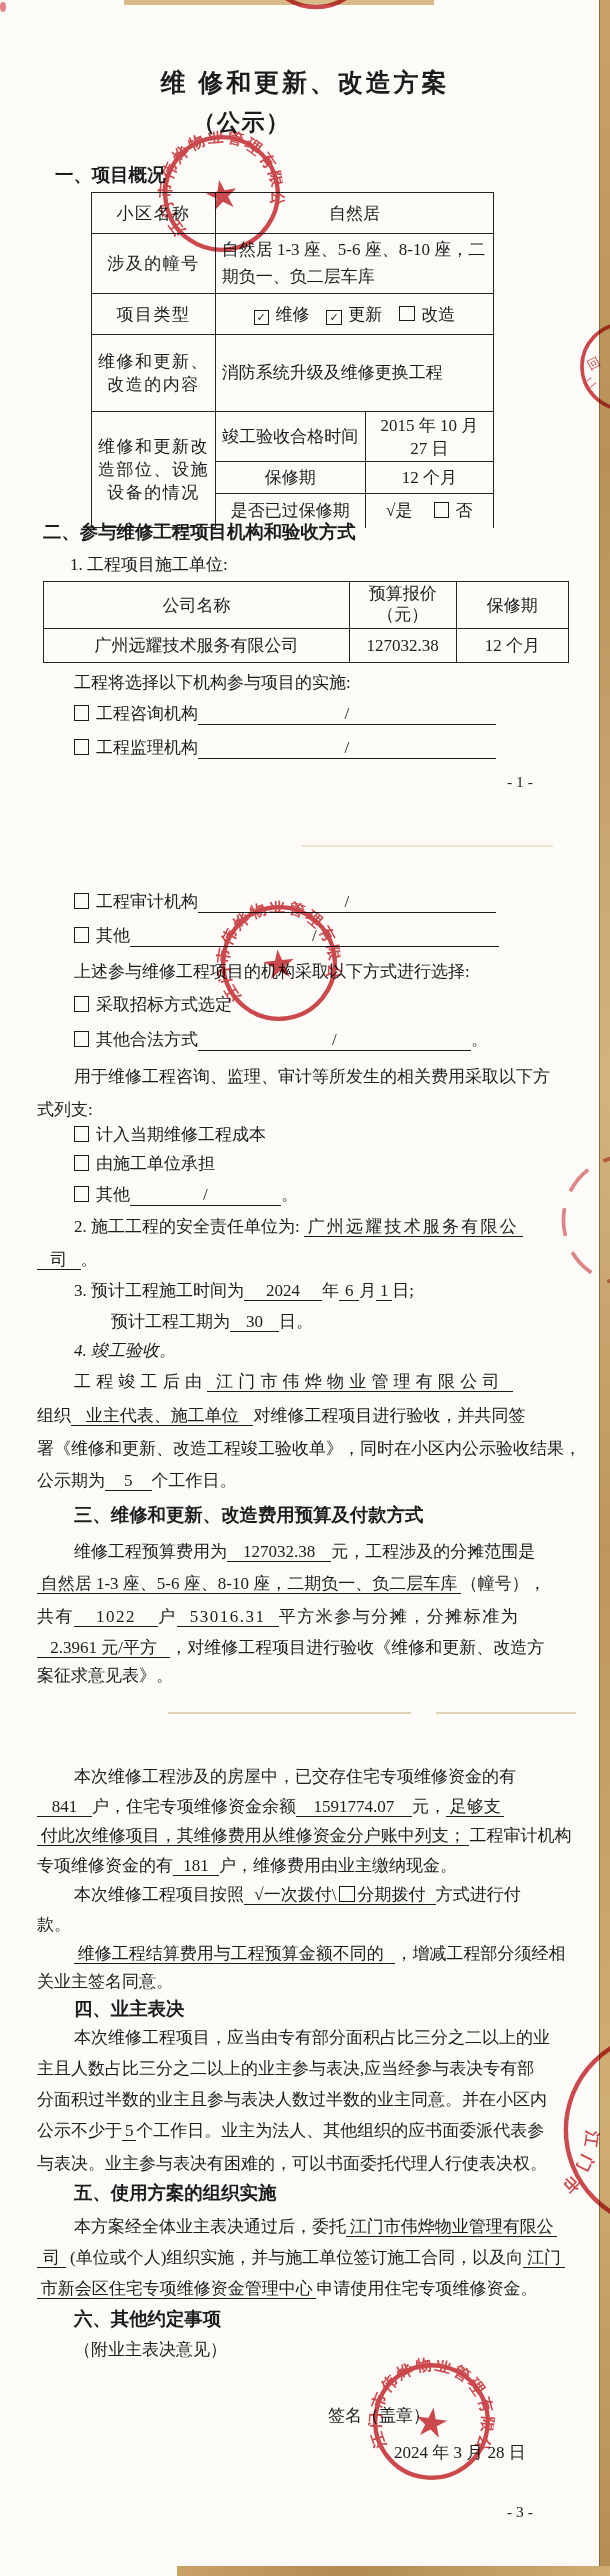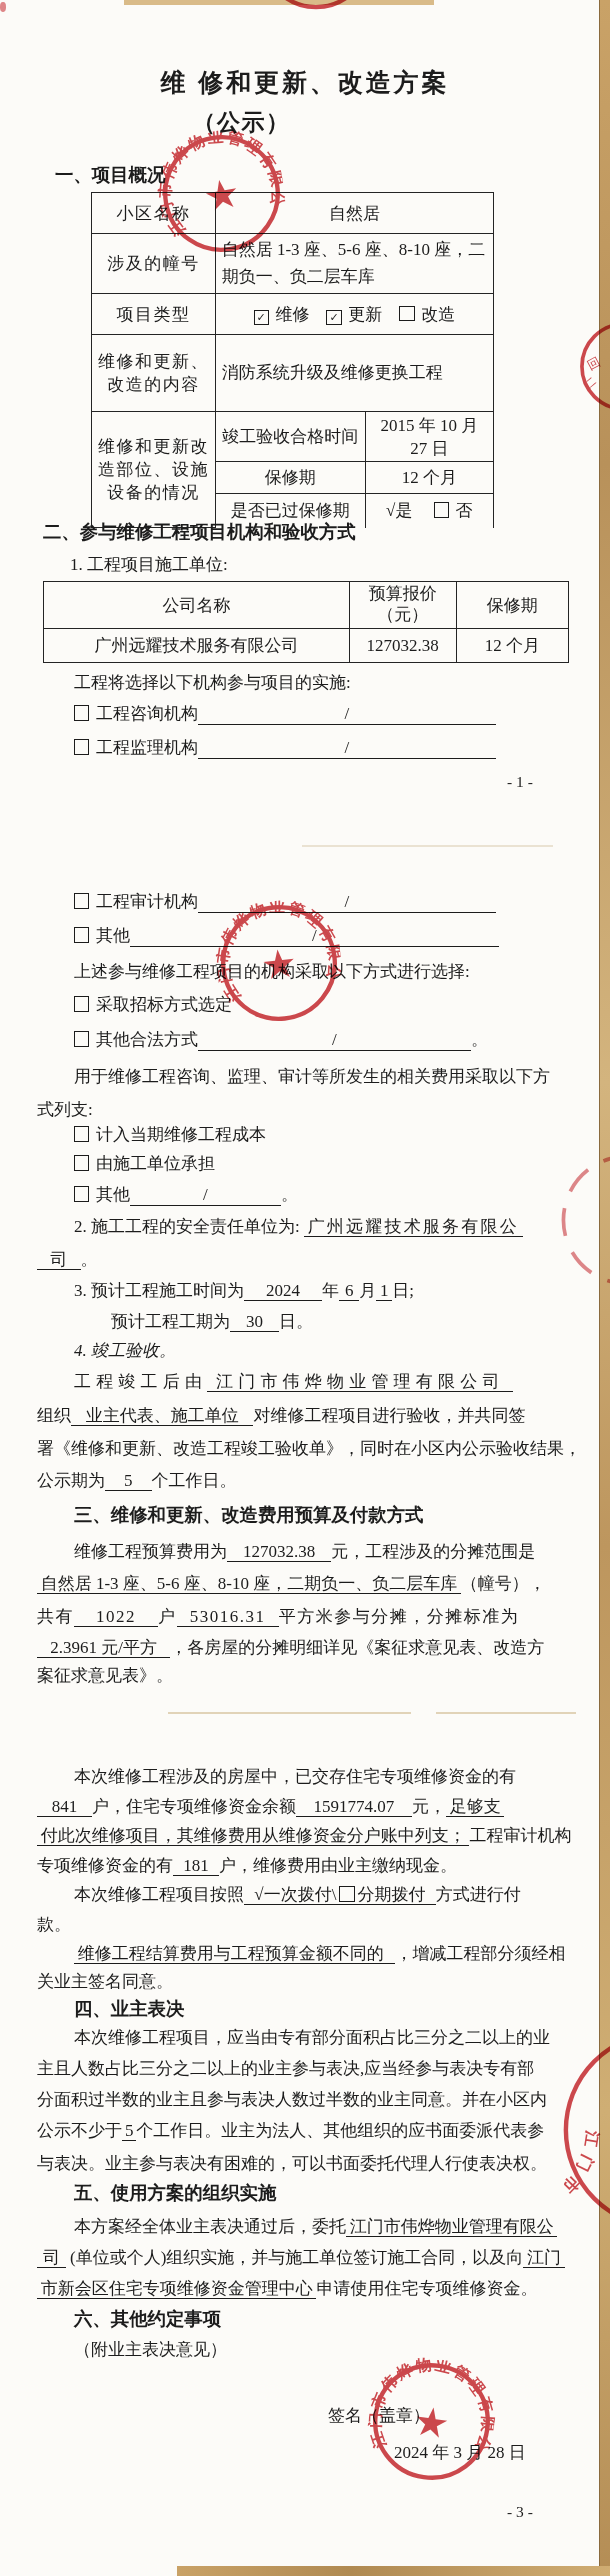--- a/index.html
+++ b/index.html
@@ -186,21 +186,21 @@
   <div class="line" style="top:1541px;left:74px;">
     <span>维修工程预算费用为</span><span class="u" style="padding:0 16px;">127032.38</span><span>元，工程涉及的分摊范围是</span>
   </div>
   <div class="line" style="top:1573px;left:37px;">
     <span class="u">自然居 1-3 座、5-6 座、8-10 座，二期负一、负二层车库</span><span>（幢号），</span>
   </div>
   <div class="line" style="top:1606px;left:37px;letter-spacing:1.5px;">
     <span>共有</span><span class="u" style="padding:0 22px;">1022</span><span>户</span><span class="u" style="padding:0 13.3px;">53016.31</span><span>平方米参与分摊，分摊标准为</span>
   </div>
   <div class="line" style="top:1637px;left:37px;">
-    <span class="u" style="padding:0 13.3px;">2.3961 元/平方</span><span>，各房屋的分摊明细详见《案征求意见表、改造方</span>
+    <span class="u" style="padding:0 13.3px;">2.3961 元/平方</span><span>，对维修工程项目进行验收《维修和更新、改造方</span>
   </div>
   <div class="line" style="top:1665px;left:37px;">
     <span>案征求意见表》。</span>
   </div>
 
   <div class="line" style="top:1766px;left:74px;">
     <span>本次维修工程涉及的房屋中，已交存住宅专项维修资金的有</span>
   </div>
   <div class="line" style="top:1796px;left:37px;">
     <span class="u" style="padding:0 14.7px;">841</span><span>户，住宅专项维修资金余额</span><span class="u" style="padding:0 17.7px;">1591774.07</span><span>元，</span><span class="u">足够支</span>

